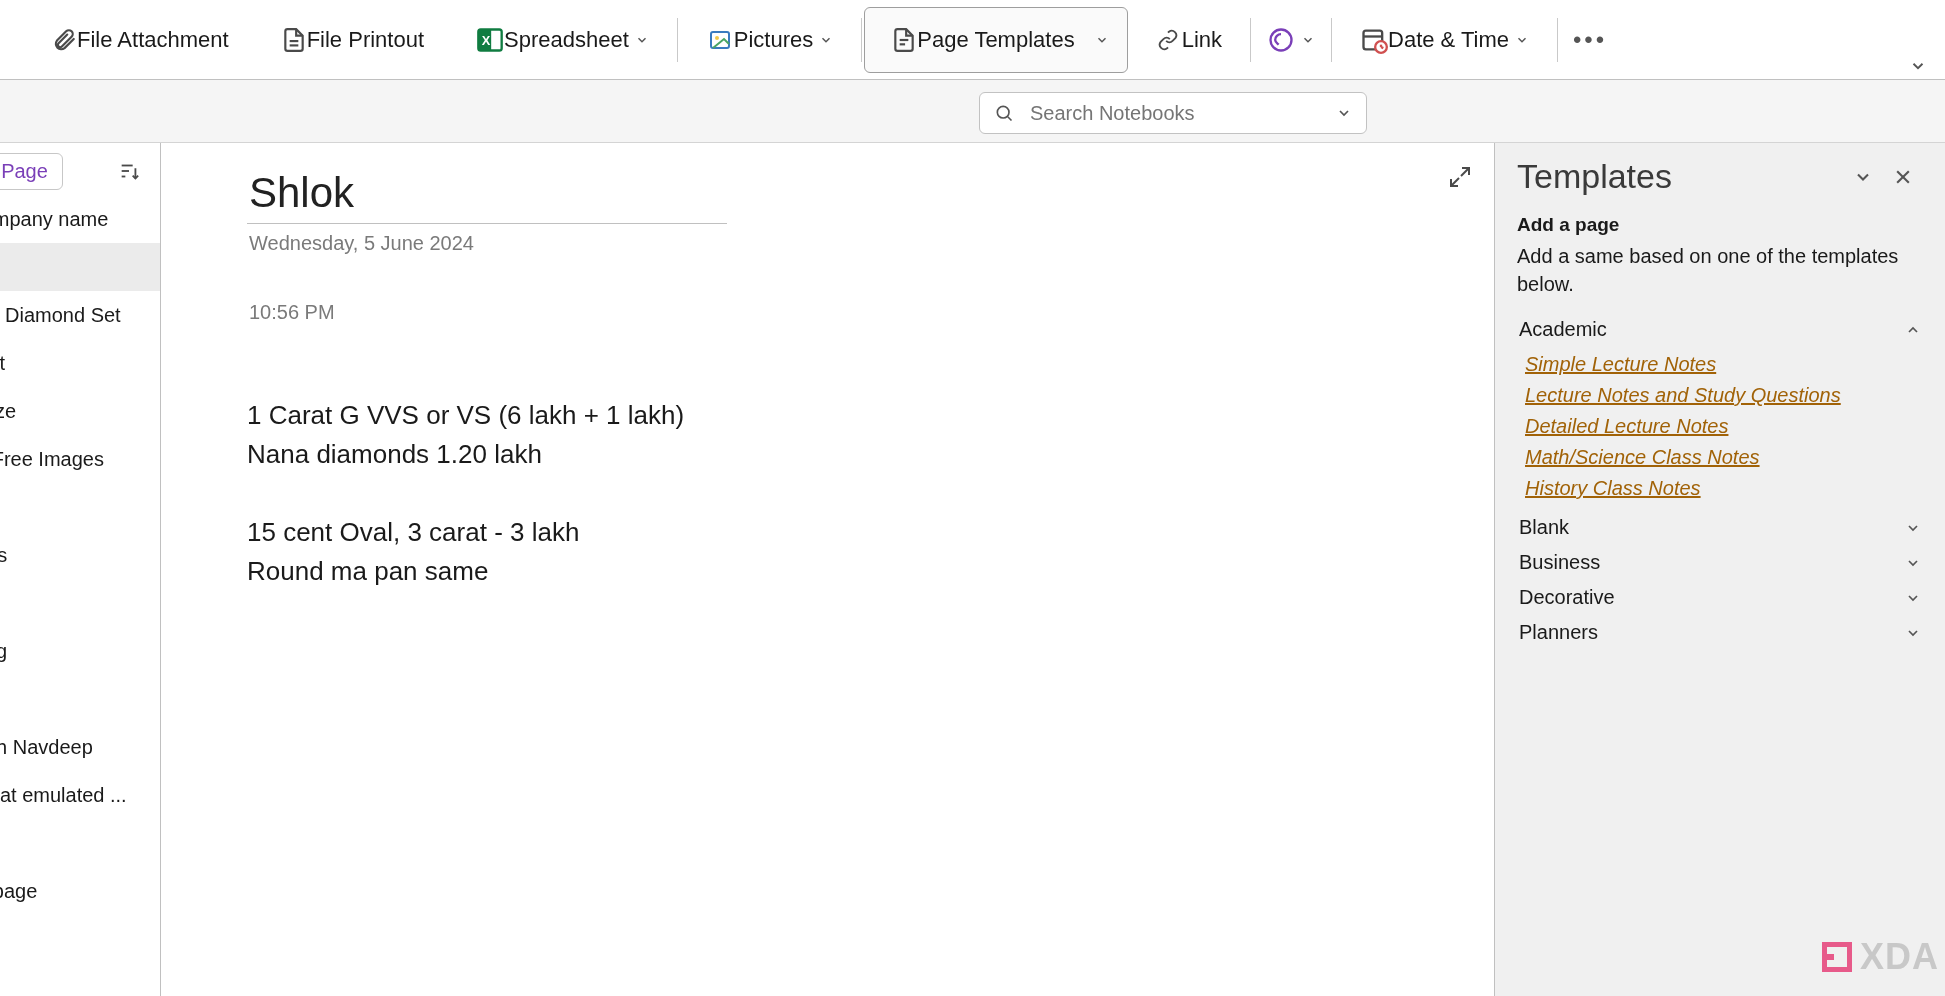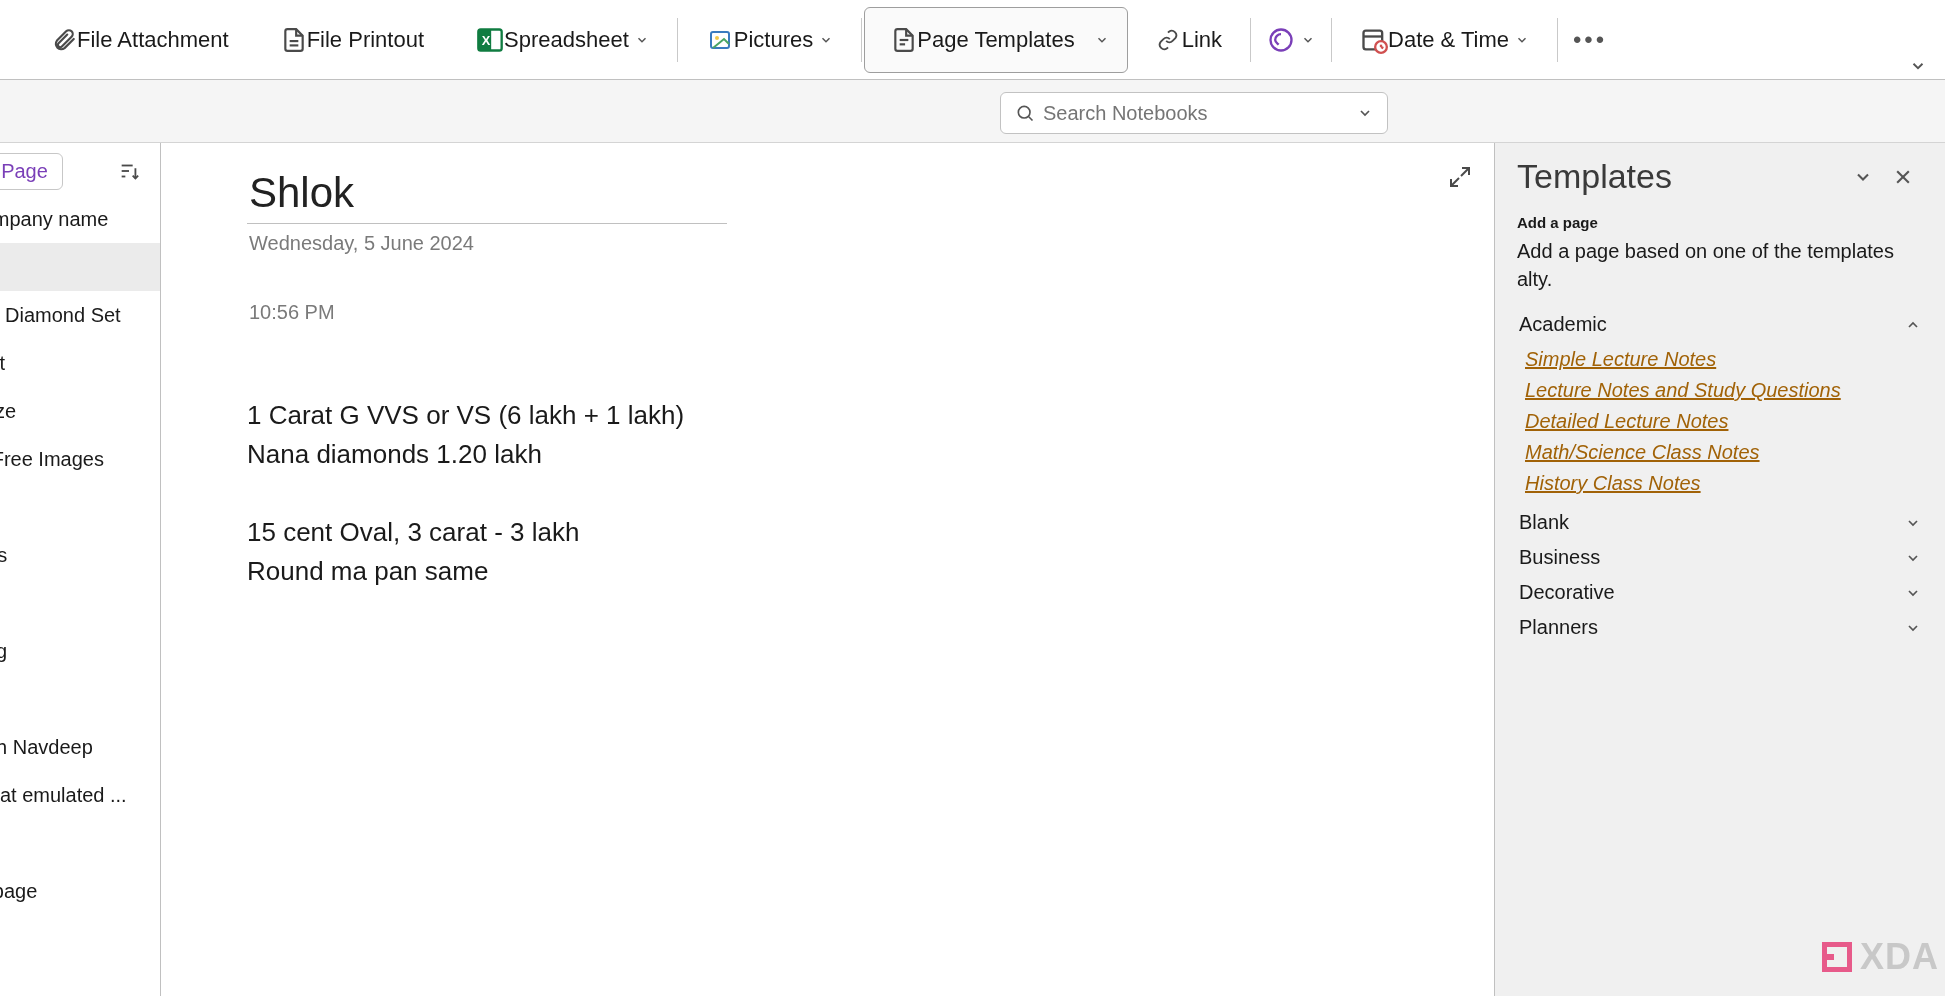--- a/index.html
+++ b/index.html
@@ -77,31 +77,31 @@
   .secondary-bar {
     height: 63px;
     background: #f5f5f5;
     border-bottom: 1px solid #d4d4d4;
     display:flex;
     align-items:center;
     position:relative;
   }
   .search-wrap {
     position:absolute;
-    right: 557px;
+    right: 578px;
     top: 12px;
     width: 388px;
     height: 42px;
     background: #ffffff;
     border: 1px solid #c2c2c2;
     border-radius: 6px;
     display:flex;
     align-items:center;
     padding: 0 14px;
-    gap:8px;
+    gap:16px;
   }
   .search-wrap input {
     border:none;
     outline:none;
     flex:1;
     font-size:20px;
     color:#6b6b6b;
   }
   .search-caret {
     color:#555;
@@ -229,21 +229,21 @@
     font-weight:400;
     color:#3a3a3a;
     flex:1;
   }
   .tpl-header .hicon {
     cursor:pointer;
     padding:6px 10px;
   }
   .tpl-sub-title {
     font-weight:700;
-    font-size:15px;
+    font-size:19px;
     color:#1a1a1a;
     margin-bottom:6px;
   }
   .tpl-sub-desc {
     font-size:20px;
     color:#1a1a1a;
     margin-bottom:14px;
     line-height:1.4;
   }
   .tpl-cat {
@@ -516,21 +516,21 @@
       </span>
       <span class="hicon icon">
         <svg width="20" height="20" viewBox="0 0 24 24" fill="none" stroke="#555" stroke-width="2.5">
             <line x1="5" y1="5" x2="19" y2="19"></line>
             <line x1="19" y1="5" x2="5" y2="19"></line>
           </svg>
       </span>
     </div>
 
     <div class="tpl-sub-title">Add a page</div>
-    <div class="tpl-sub-desc">Add a page based on one of the templates alty.</div>
+    <div class="tpl-sub-desc">Add a same based on one of the templates below.</div>
 
     <div id="tpl-cats">
         <div class="tpl-cat">
           <span>Academic</span>
           <span class="icon">
             <svg width="16" height="16" viewBox="0 0 24 24" fill="none" stroke="#555" stroke-width="2.5">
               <polyline points="6 15 12 9 18 15"></polyline>
             </svg>
           </span>
         </div>

